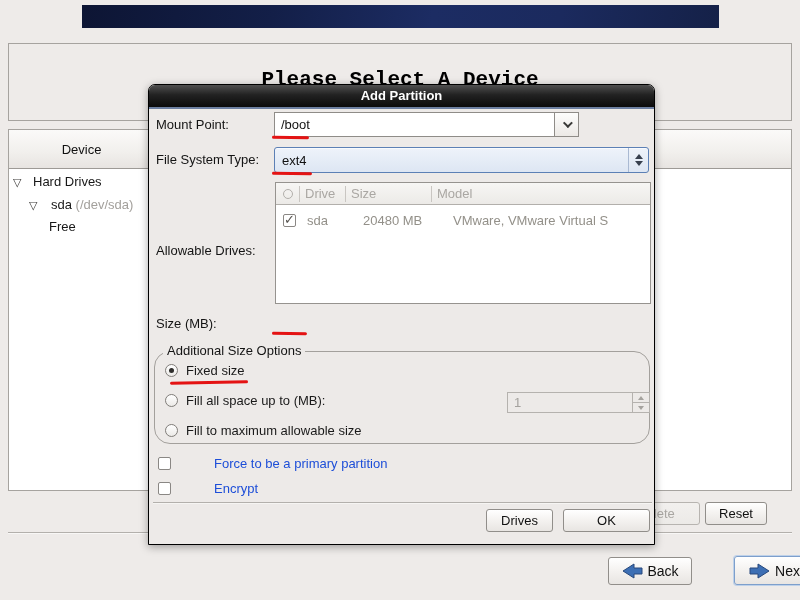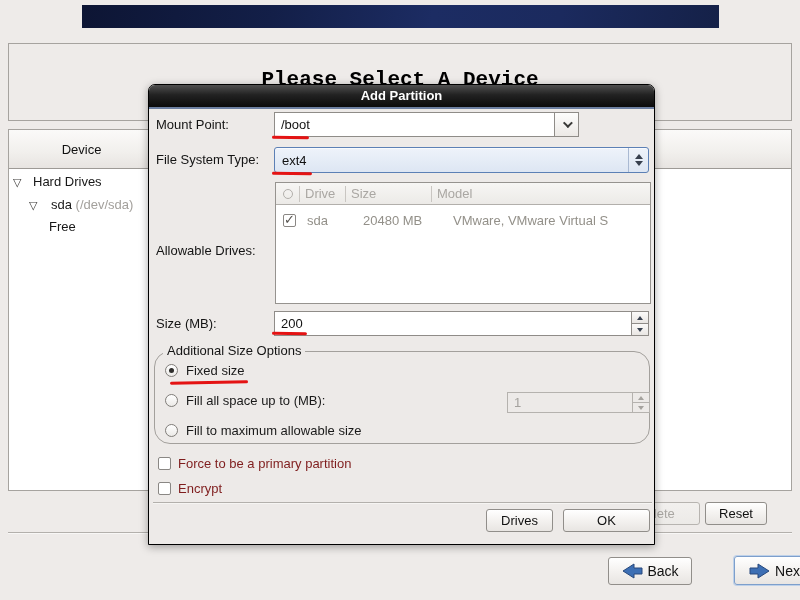--- a/index.html
+++ b/index.html
@@ -161,21 +161,21 @@
     border-radius:50%; background:#2e2d2b;
   }
   .entry.disabled { background:#edeae8; border-color:#b5b2ae; }
   .entry.disabled input { color:#a5a29e; }
   .spin.disabled > div { background:#edeae8; }
   .spin.disabled { border-left-color:#b5b2ae; }
   .spin.disabled > div:first-child { border-bottom-color:#b5b2ae; }
   .spin.disabled .tri-up { border-bottom-color:#a5a29e; }
   .spin.disabled .tri-down { border-top-color:#a5a29e; }
 
-  .check-row-label { position:absolute; height:18px; line-height:18px; color:#7f1d1d; }
+  .check-row-label { position:absolute; height:18px; line-height:18px; color:#1d4ed8;margin-left:36px; }
   .dialog-sep { position:absolute; left:4px; width:499px; height:2px;
     border-top:1px solid #b3b0ac; border-bottom:1px solid #f6f5f3; }
 
   
   .redline {
     position:absolute; height:3px; background:#e41313; border-radius:2px; z-index:30;
   }
 </style>
 </head>
 <body>
@@ -258,31 +258,20 @@
     </div>
     <div class="drives-row">
       <div class="checkbox dark-check checked" style="left:7px; top:3px;"></div>
       <div class="cell" style="left:31px;">sda</div>
       <div class="cell" style="left:87px;">20480 MB</div>
       <div class="cell" style="left:177px;">VMware, VMware Virtual S</div>
     </div>
   </div>
 
   <div class="dlabel" style="left:7px; top:229px;">Size (MB):</div>
-  <div class="entry" style="left:125px; top:226px; width:375px; height:25px;">
-    <input value="200" style="">
-    <div class="spin">
-      <div>
-          <div class="tri-up"></div>
-        </div>
-      <div>
-          <div class="tri-down"></div>
-        </div>
-    </div>
-  </div>
 
   <div class="groupbox" style="left:5px; top:266px; width:496px; height:93px;">
     <div class="legend">Additional Size Options</div>
     <div class="radio-row" style="left:10px; top:9px;">
       <div class="radio selected"></div>
       <span>Fixed size</span>
     </div>
     <div class="radio-row" style="left:10px; top:39px;">
       <div class="radio"></div>
       <span>Fill all space up to (MB):</span>

